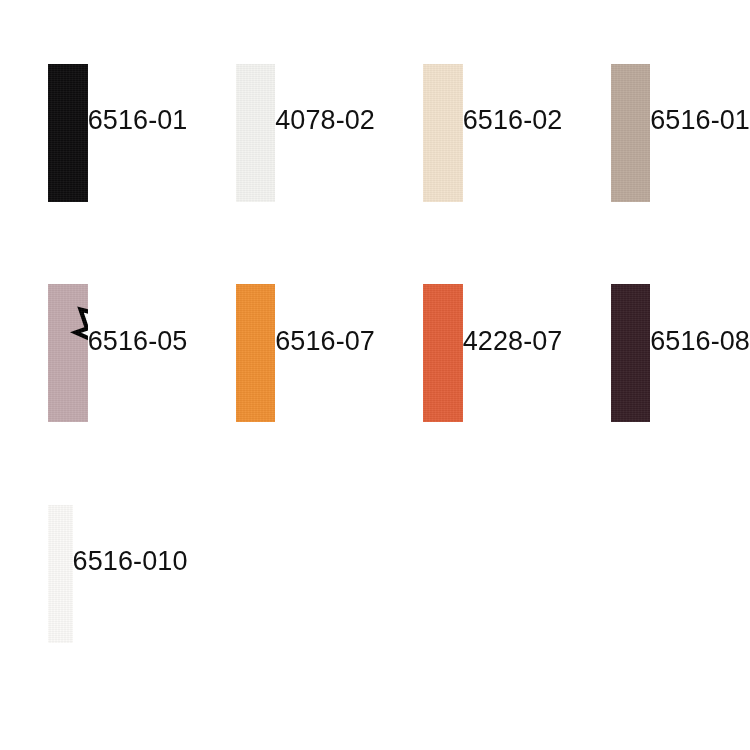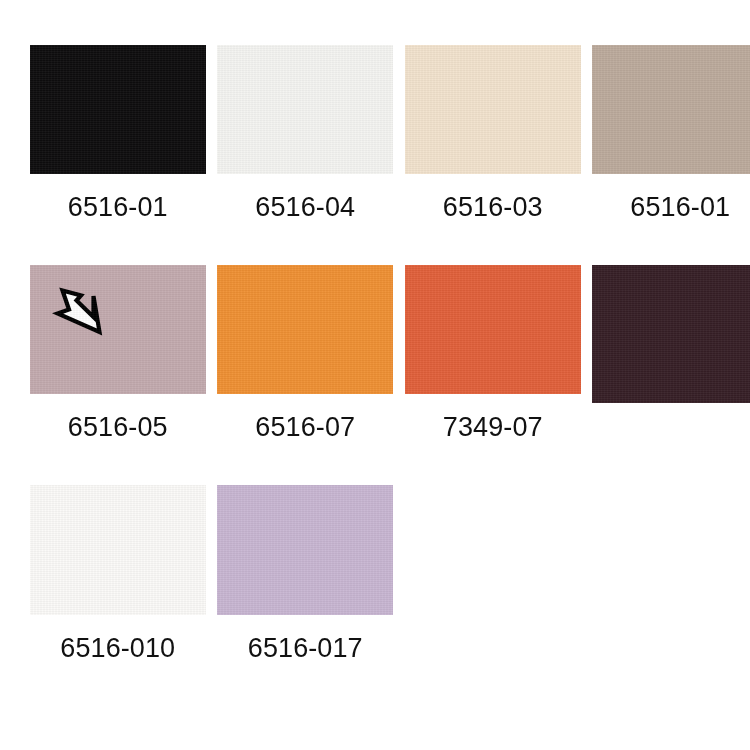--- a/index.html
+++ b/index.html
@@ -25,21 +25,21 @@
     display: grid;
     grid-template-columns: repeat(4, 187.5px);
     grid-template-rows: 221px 220px 221px 88px;
     box-sizing: border-box;
     padding: 0;
   }
 
   .swatch-cell {
     position: relative;
     display: flex;
-    flex-direction: column;
+    flex-direction: row;
     align-items: center;
     box-sizing: border-box;
     margin-left: 48px;
   }
 
   .swatch-chip {
     position: relative;
     width: 176px;
     height: 138px;
     margin-top: 45px;
@@ -97,53 +97,50 @@
 <body style="background-color: rgb(255, 255, 255);">
 
 <div id="swatch-grid">
 
   <div class="swatch-cell">
     <div class="swatch-chip" style="background-color: rgb(13, 12, 13);"></div>
     <div class="swatch-label">6516-01</div>
   </div>
   <div class="swatch-cell">
     <div class="swatch-chip" style="background-color: rgb(244, 244, 241);"></div>
-    <div class="swatch-label">6516-04</div>
+    <div class="swatch-label">4078-02</div>
   </div>
   <div class="swatch-cell">
     <div class="swatch-chip" style="background-color: rgb(242, 226, 205);"></div>
-    <div class="swatch-label">6516-03</div>
+    <div class="swatch-label">6516-02</div>
   </div>
   <div class="swatch-cell">
     <div class="swatch-chip" style="background-color: rgb(188, 170, 156);"></div>
     <div class="swatch-label">6516-01</div>
   </div>
 
   <div class="swatch-cell">
     <div class="swatch-chip row2" style="background-color: rgb(195, 170, 174);">
       <svg class="cursor-arrow" viewBox="0 0 58 58" xmlns="http://www.w3.org/2000/svg">
         <path d="M 10.5 7.5 L 29.0 12.5 L 24.5 17.5 L 41.5 34.0 L 41.5 13.0 L 47.5 49.0 L 5.5 30.5 L 17.0 26.5 L 10.5 7.5 Z" fill="#ffffff" stroke="#000000" stroke-width="4.2" stroke-linejoin="miter" stroke-linecap="butt"></path>
       </svg>
     </div>
     <div class="swatch-label">6516-05</div>
   </div>
   <div class="swatch-cell">
     <div class="swatch-chip row2" style="background-color: rgb(239, 144, 51);"></div>
     <div class="swatch-label">6516-07</div>
   </div>
   <div class="swatch-cell">
     <div class="swatch-chip row2" style="background-color: rgb(225, 96, 58);"></div>
-    <div class="swatch-label">7349-07</div>
+    <div class="swatch-label">4228-07</div>
   </div>
   <div class="swatch-cell">
     <div class="swatch-chip row2" style="background-color: rgb(54, 31, 38);"></div>
+    <div class="swatch-label">6516-08</div>
   </div>
 
   <div class="swatch-cell">
     <div class="swatch-chip row3" style="background-color: rgb(251, 250, 248);"></div>
     <div class="swatch-label">6516-010</div>
   </div>
-  <div class="swatch-cell">
-    <div class="swatch-chip row3" style="background-color: rgb(200, 182, 210);"></div>
-    <div class="swatch-label">6516-017</div>
-  </div>
 
 </div>
 
 </body></html>

